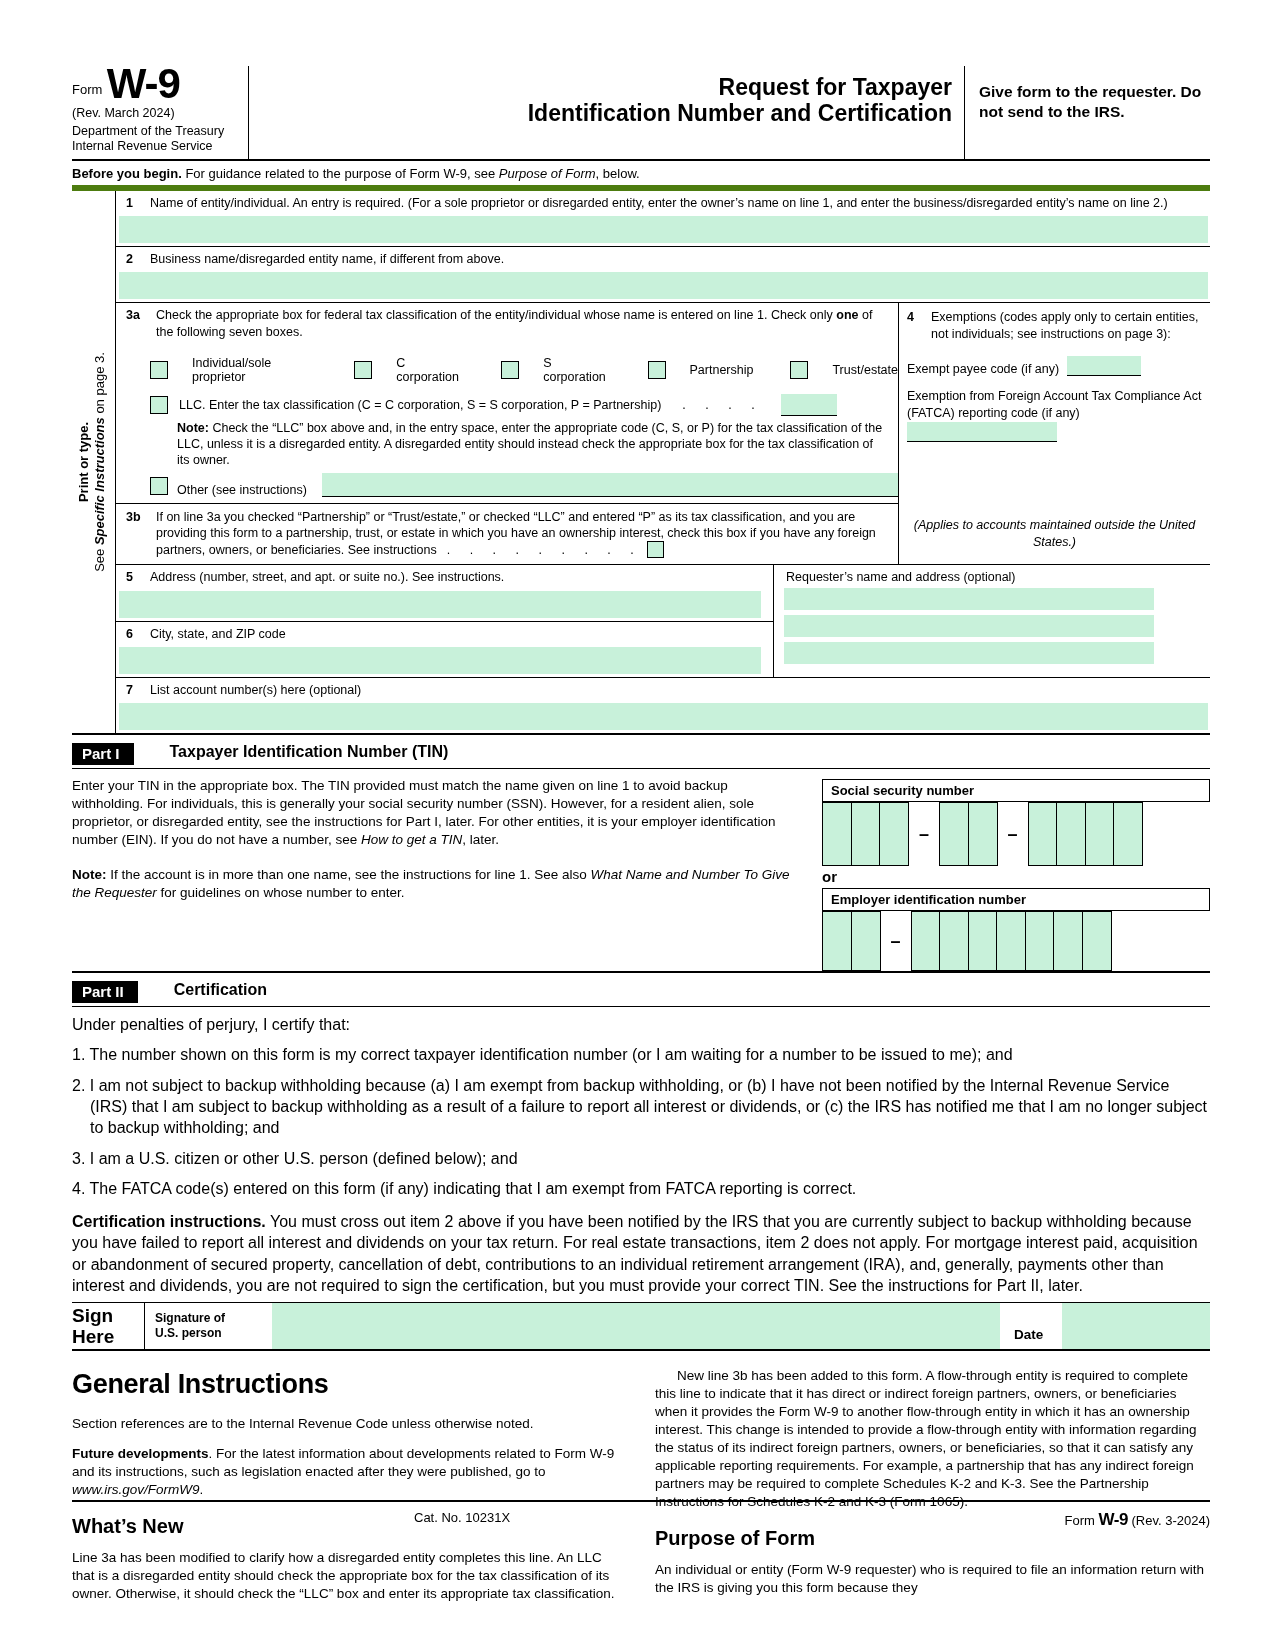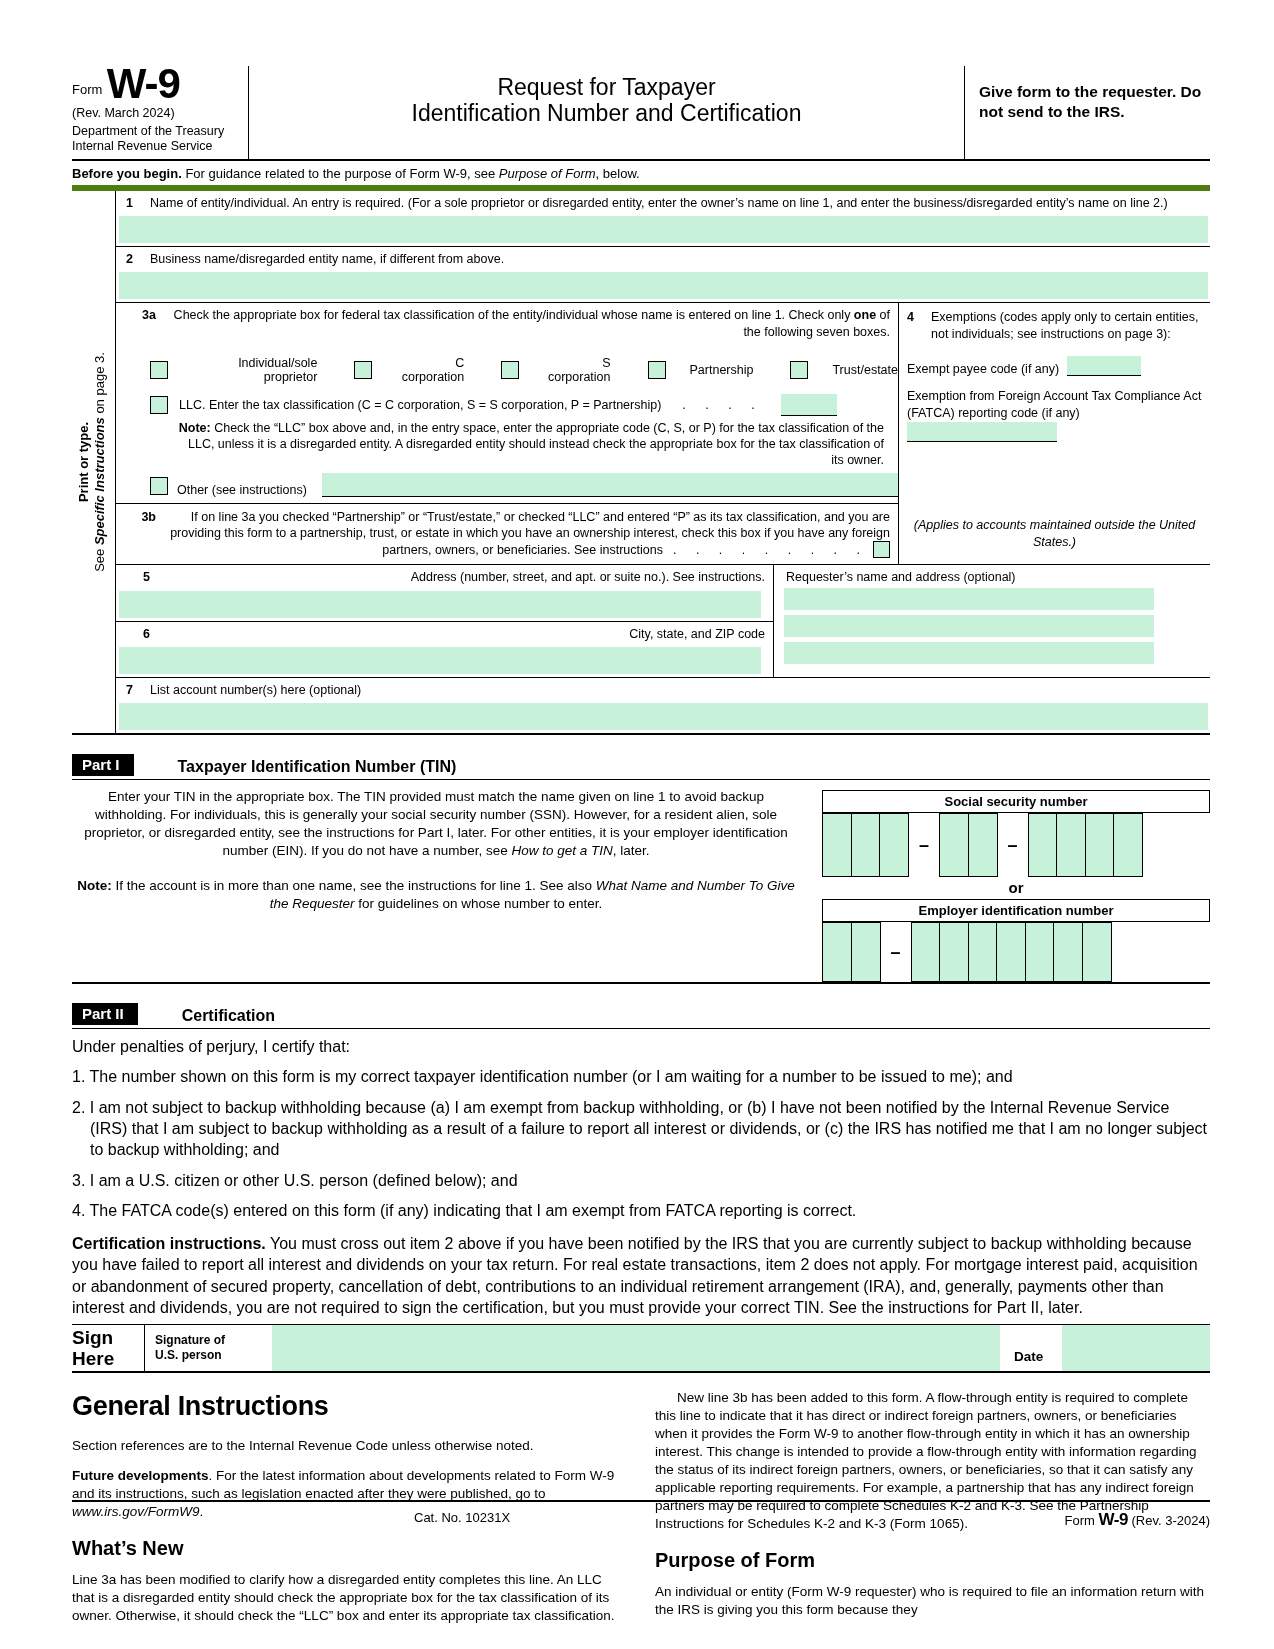--- a/index.html
+++ b/index.html
@@ -8,21 +8,21 @@
   .page { width:1274px; height:1649px; position:relative; padding:66px 64px 0 72px; overflow:hidden; background:#fff; }
 
   
   .hdr { display:flex; border-bottom:2.5px solid #000; }
   .hdr-left { width:176px; padding-bottom:4px; }
   .form-word { font-size:13px; }
   .form-num-big { font-size:42px; font-weight:bold; letter-spacing:-1px; line-height:.85; vertical-align:-4px; }
   .rev { font-size:12.5px; margin-top:4px; }
   .dept { font-size:12.5px; line-height:1.25; margin-top:4px; }
   .hdr-center { flex:1; border-left:1.5px solid #000; text-align:center; padding:8px 12px 4px; }
-  .main-title { font-size:23px; font-weight:normal; line-height:1.15; }
+  .main-title { font-size:23px; font-weight:bold; line-height:1.15;text-align:right; }
   .goto-line { font-size:13.5px; font-weight:bold; margin-top:12px; }
   .goto-line i { font-style:italic; }
   .hdr-right { width:246px; border-left:1.5px solid #000; padding:16px 4px 0 14px; font-weight:bold; font-size:15.5px; line-height:1.3; }
 
   
   .before { font-size:13px; padding:5px 0 4px; border-bottom:6px solid #4d7c0f; }
 
   
   .form-body { display:flex; }
   .side-col { width:43px; position:relative; }
@@ -31,21 +31,21 @@
   .fields { flex:1; border-left:1.5px solid #000; }
   .frow { border-bottom:1px solid #000; }
   .lhead { display:flex; padding:4px 8px 2px 10px; font-size:12.5px; line-height:1.3; }
   .lnum { font-weight:bold; min-width:24px; flex:0 0 auto; }
   .lnum2 { min-width:30px; }
   .llabel { flex:1; }
   .gbar { background:var(--green,#c8f1da); height:27px; margin:3px 2px 3px 3px; }
   .gbar.short { margin-right:12px; }
 
   .row-split { display:flex; border-bottom:1px solid #000; }
-  .split-left { flex:1; display:flex; flex-direction:column;text-align:right; }
+  .split-left { flex:1; display:flex; flex-direction:column; }
   .col4 { width:312px; border-left:1px solid #000; padding:4px 8px 4px 8px; font-size:12.5px; display:flex; flex-direction:column; }
   .col56r { width:437px; border-left:1px solid #000; font-size:12.5px; }
 
   .cb-row { display:flex; align-items:center; gap:37px; margin:14px 0 6px 34px; font-size:12.5px; }
   .cb-item { display:flex; align-items:center; gap:24px; }
   .cb { width:18px; height:18px; background:var(--green,#c8f1da); border:1.5px solid #000; flex:0 0 auto; }
   .llc-row { display:flex; align-items:center; gap:11px; margin:10px 0 2px 34px; font-size:12.5px; }
   .dots { word-spacing:14px; margin-left:10px; letter-spacing:1px; }
   .llc-entry { width:56px; height:22px; background:var(--green,#c8f1da); border-bottom:1.5px solid #000; margin-left:14px; }
   .note-3a { font-size:12.5px; margin:4px 14px 2px 61px; line-height:1.3; }
@@ -62,26 +62,26 @@
   .fatca-line { margin-top:12px; line-height:1.35; }
   .fatca-entry { display:inline-block; width:150px; height:20px; background:var(--green,#c8f1da); border-bottom:1.5px solid #000; vertical-align:-5px; }
   .applies { font-style:italic; text-align:center; margin-top:auto; padding:8px 6px 10px; line-height:1.35; }
   .r5,.r6 { }
   .r5 { border-bottom:1px solid #000; }
   .req-label { padding:5px 8px 2px 12px; }
   .req-bars { padding:2px 56px 4px 10px; display:flex; flex-direction:column; gap:5px; }
   .req-bar { height:22px; background:var(--green,#c8f1da); }
 
   
-  .part-hdr { display:flex; align-items:flex-end; border-top:2.5px solid #000; border-bottom:1.5px solid #000; padding:19px 0 3px;gap:8px; }
+  .part-hdr { display:flex; align-items:flex-start; border-top:2.5px solid #000; border-bottom:1.5px solid #000; padding:8px 0 3px; }
   .part-badge { background:#000; color:#fff; font-weight:bold; font-size:15px; padding:2px 14px 3px 10px; }
   .part-title { font-weight:bold; font-size:16px; margin-left:36px; }
 
   
-  .tin-wrap { display:flex; padding-top:8px;text-align:center; }
+  .tin-wrap { display:flex; padding-top:8px; }
   .tin-left { flex:1; font-size:13.5px; line-height:1.33; padding-right:22px; }
   .tin-left p { margin-bottom:17px; }
   .tin-right { width:388px; padding-top:2px; }
   .tin-label-box { border:1.5px solid #000; font-weight:bold; font-size:13px; padding:3px 8px; }
   .tin-cells { display:flex; align-items:center; margin-top:0; }
   .tin-group { display:flex; }
   .tin-cell { width:30px; height:64px; background:var(--green,#c8f1da); border:1.5px solid #000; margin-left:-1.5px; }
   .tin-group .tin-cell:first-child { margin-left:0; }
   .tin-dash { font-weight:bold; font-size:18px; padding:0 10px; }
   .or-label { font-weight:bold; font-size:15px; margin:2px 0 3px; }

